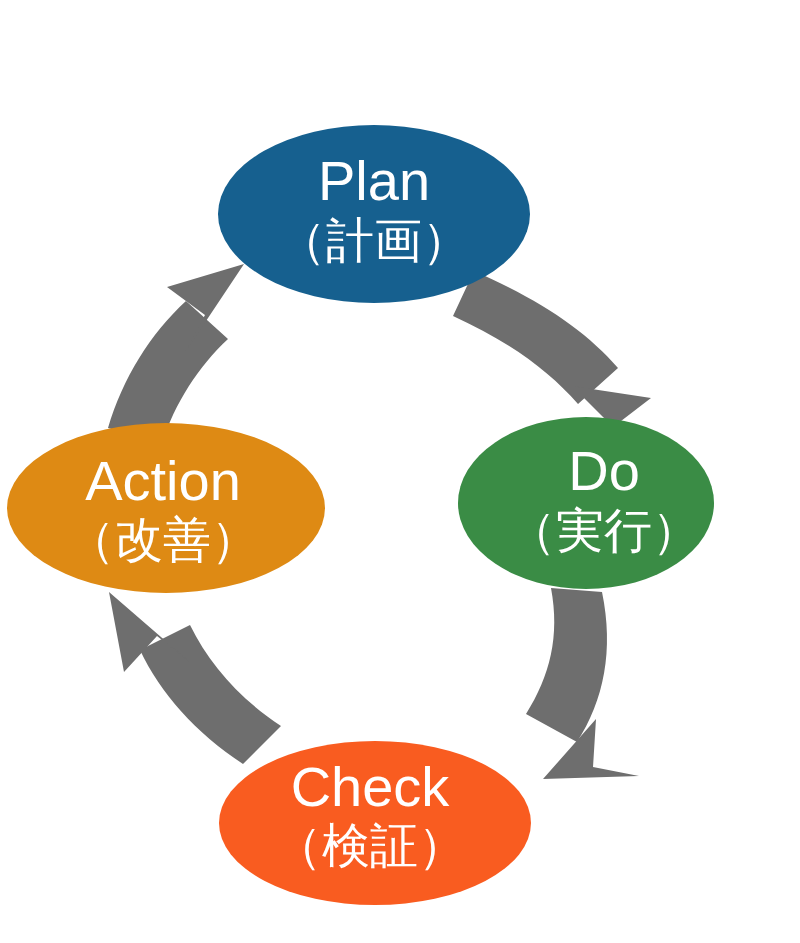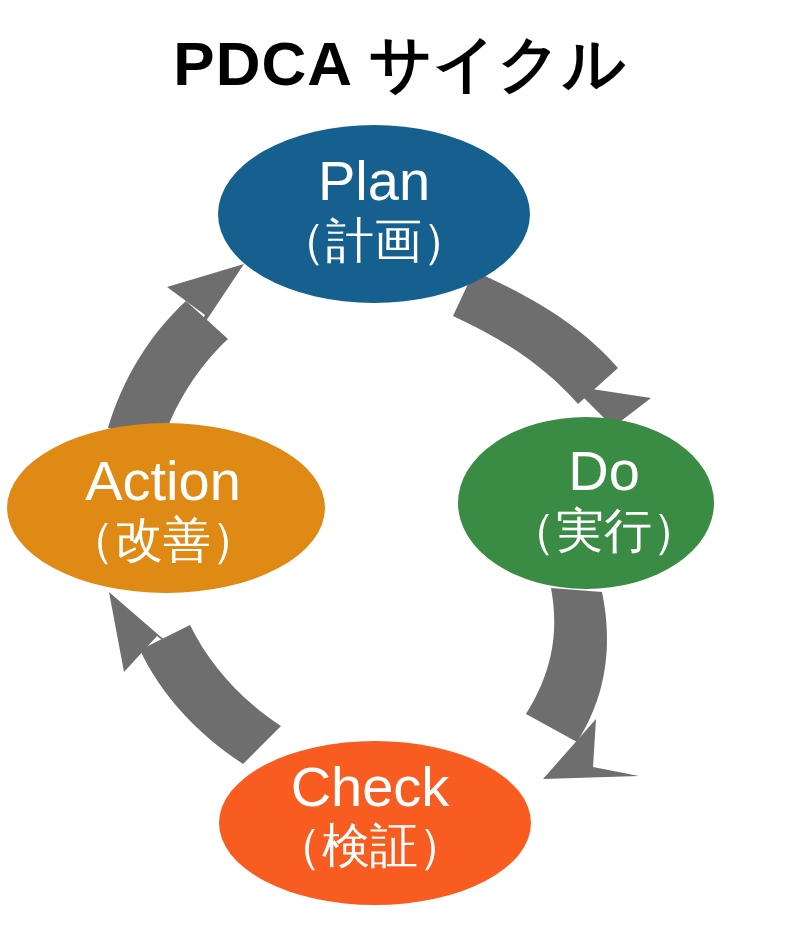--- a/index.html
+++ b/index.html
@@ -51,21 +51,20 @@
     font-size: 48px;
     font-weight: 400;
     fill: #ffffff;
   }
 </style>
 </head>
 <body>
 
 <div id="diagram-root">
 
-  <div class="diagram-title">PDCA サイクル</div>
 
   <svg class="cycle-svg" viewBox="0 0 800 943">
 
     <g>
 
       <g>
         <path d="M 474,271
                  C 540,300 585,330 618,368
                  L 578,404
                  C 549,371 510,342 453,316

